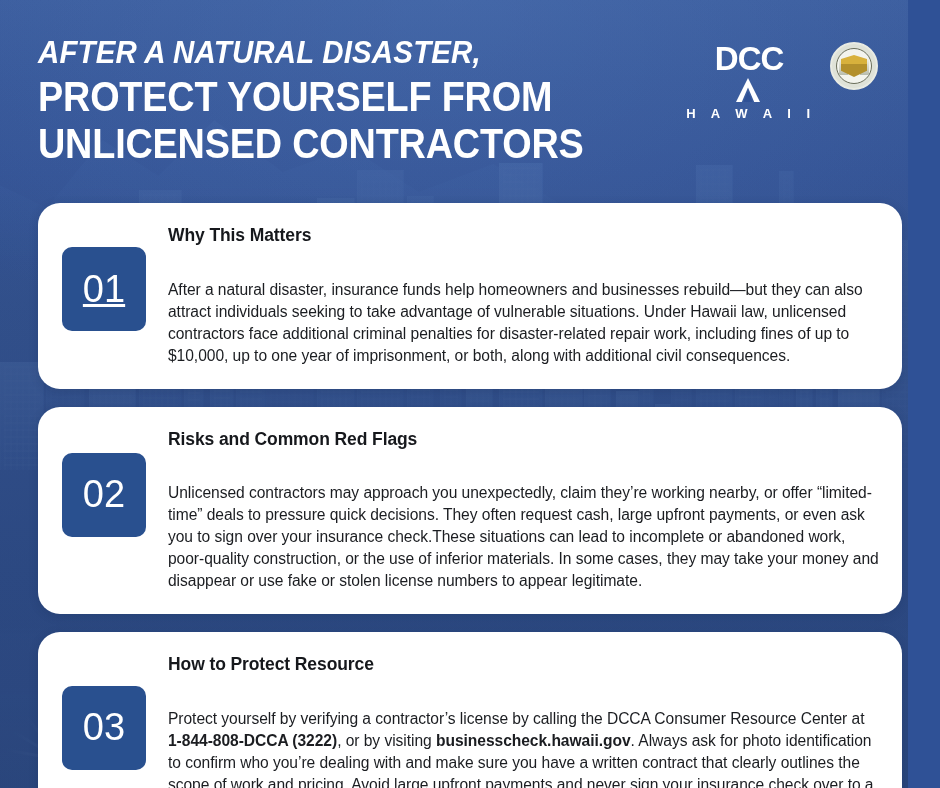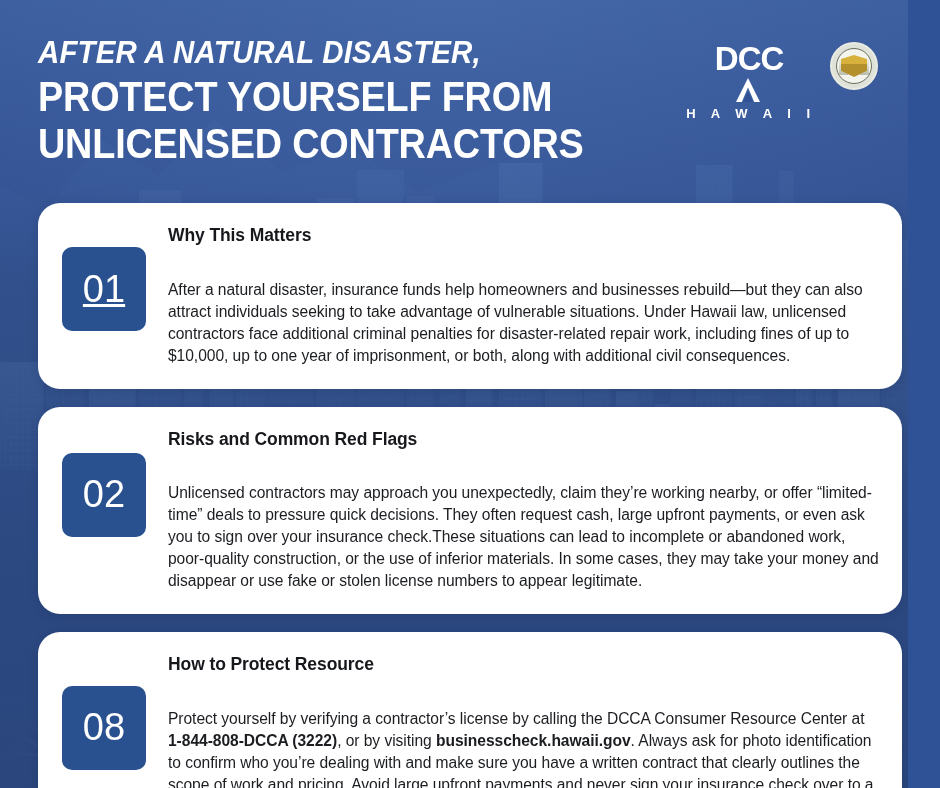--- a/index.html
+++ b/index.html
@@ -447,21 +447,21 @@
 
     <div class="card card--two">
       <div class="badge">02</div>
       <div class="card-body">
         <div class="card-title">Risks and Common Red Flags</div>
         <div class="card-text">Unlicensed contractors may approach you unexpectedly, claim they’re working nearby, or offer “limited-time” deals to pressure quick decisions. They often request cash, large upfront payments, or even ask you to sign over your insurance check.These situations can lead to incomplete or abandoned work, poor-quality construction, or the use of inferior materials. In some cases, they may take your money and disappear or use fake or stolen license numbers to appear legitimate.</div>
       </div>
     </div>
 
     <div class="card card--three">
-      <div class="badge">08</div>
+      <div class="badge">03</div>
       <div class="card-body">
         <div class="card-title">How to Protect Resource</div>
         <div class="card-text">
           <span>Protect yourself by verifying a contractor’s license by calling the DCCA Consumer Resource Center at </span><b>1-844-808-DCCA (3222)</b><span>, or by visiting </span><b>businesscheck.hawaii.gov</b><span>. Always ask for photo identification to confirm who you’re dealing with and make sure you have a written contract that clearly outlines the scope of work and pricing. Avoid large upfront payments and never sign your insurance check over to a contractor. Take your time when making decisions and don’t let anyone pressure you.</span>
         </div>
       </div>
     </div>
 
   </div>
 

